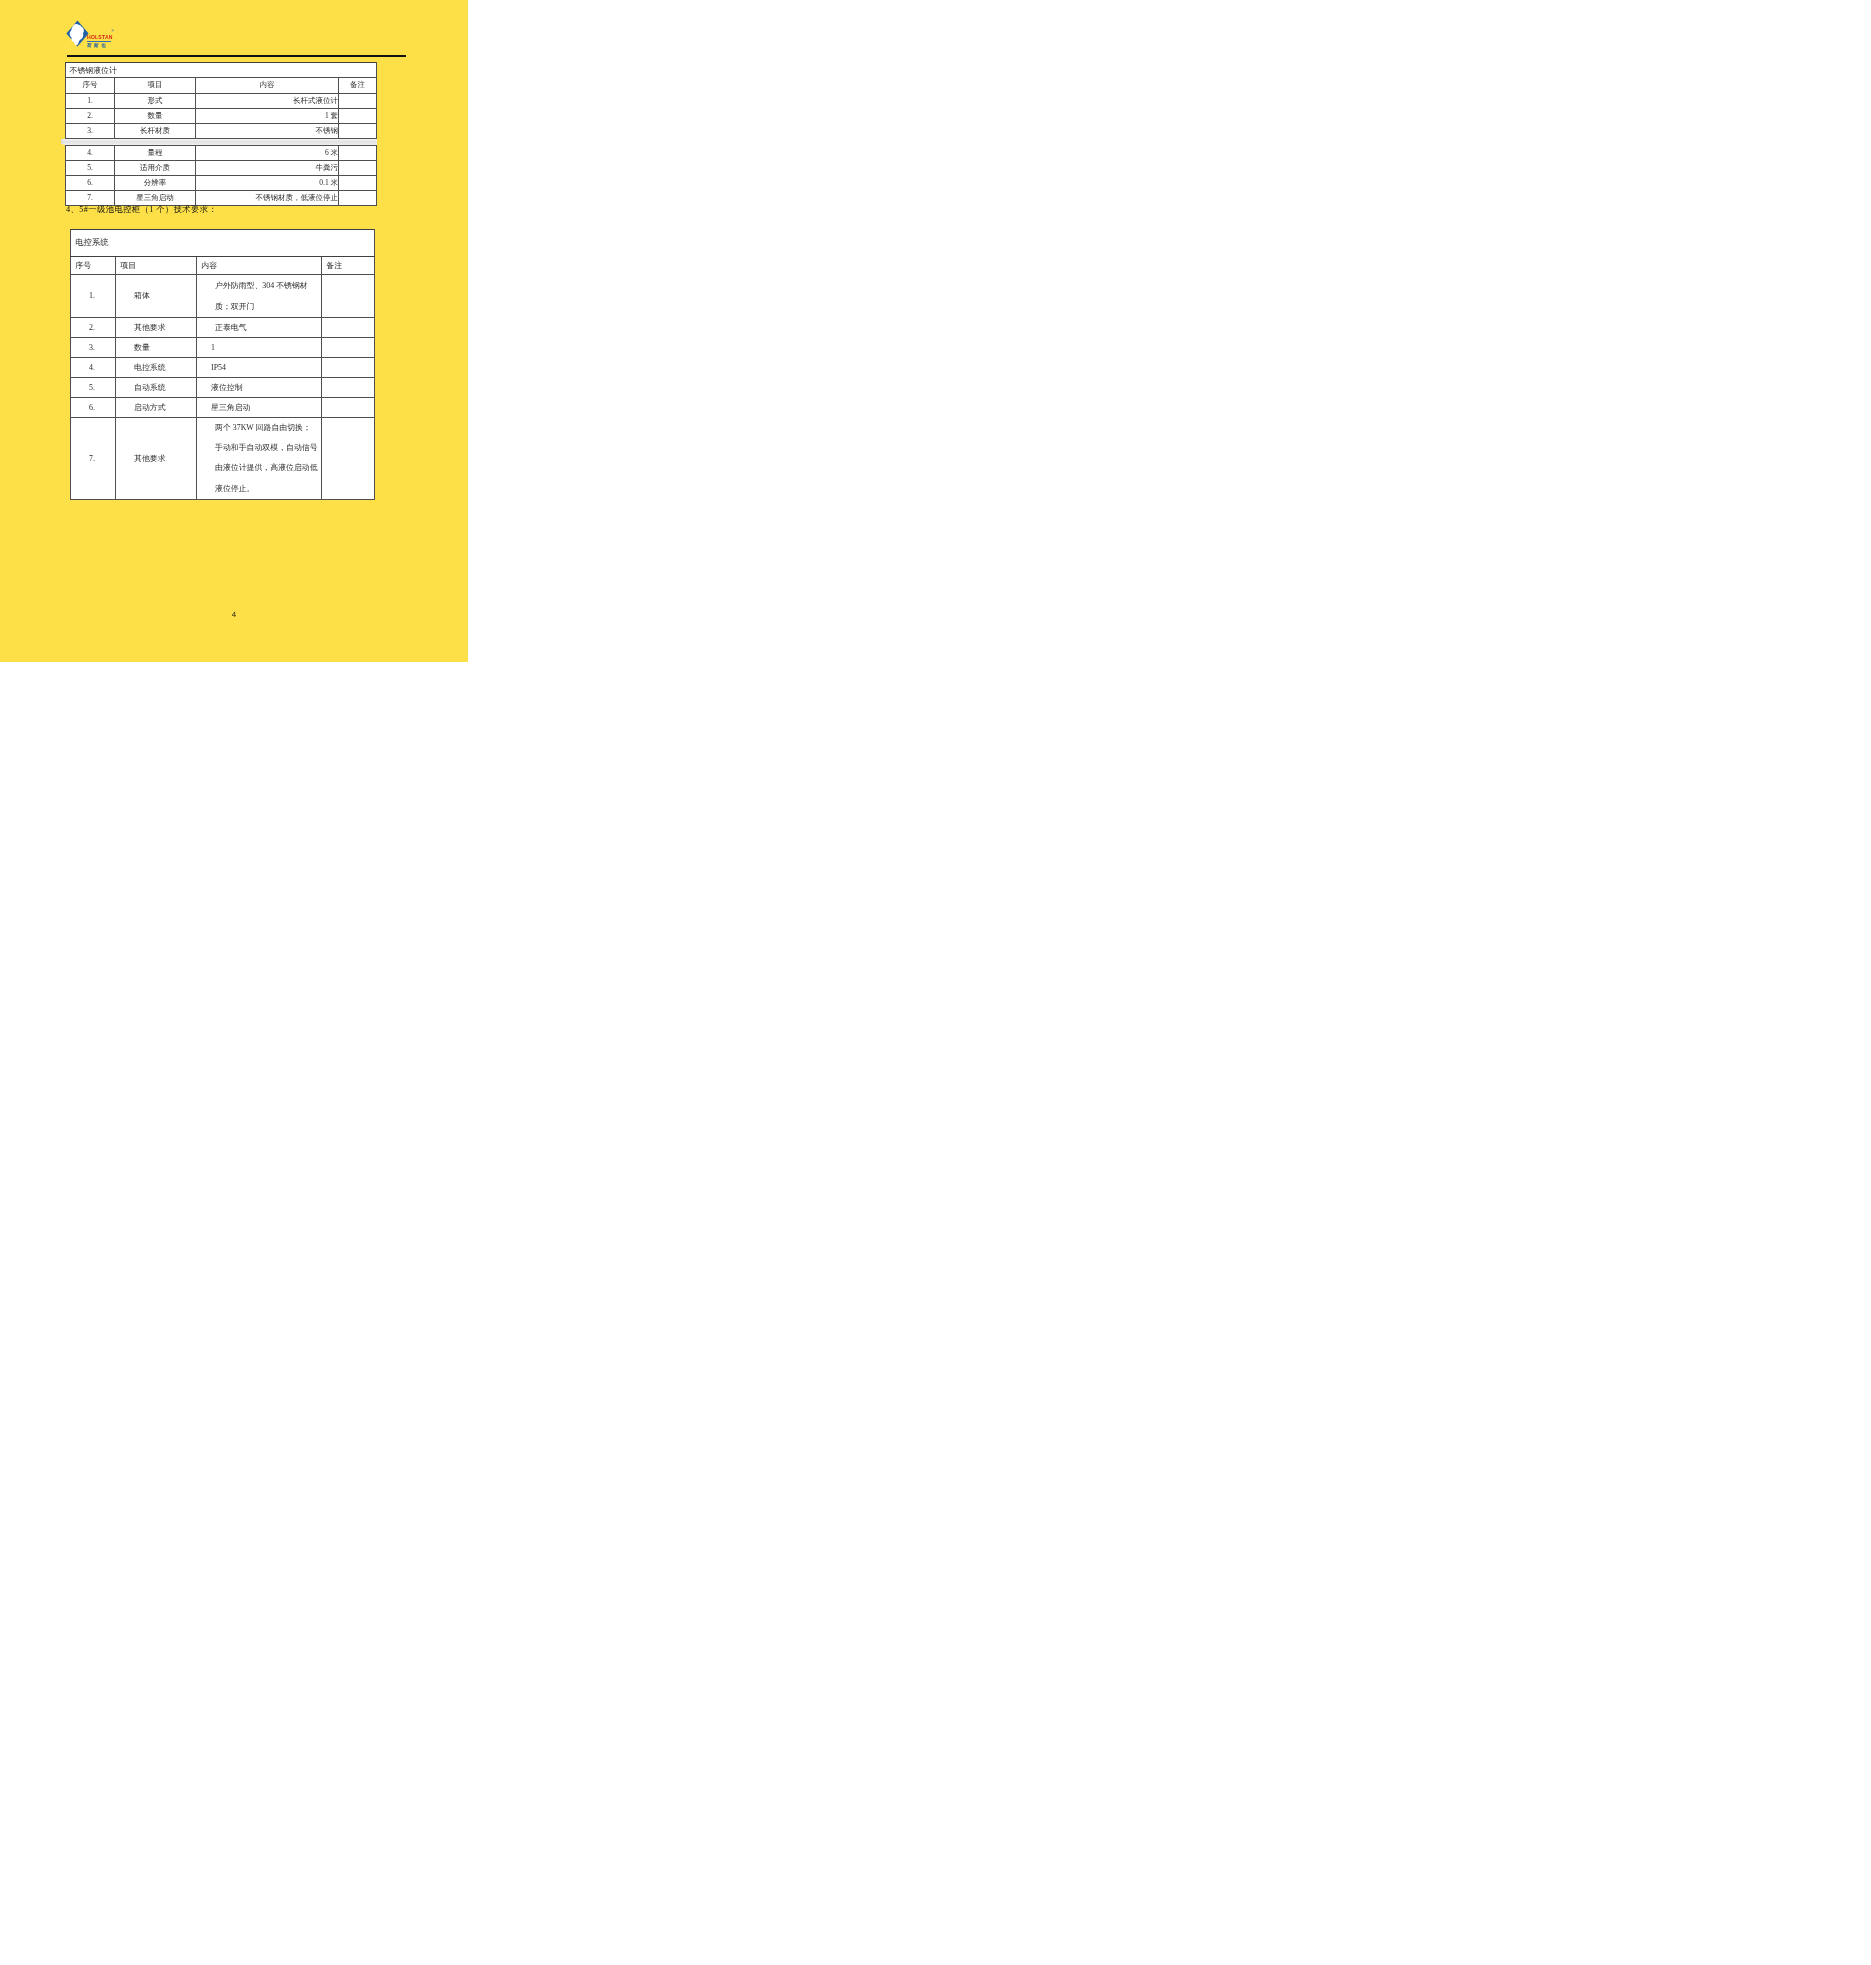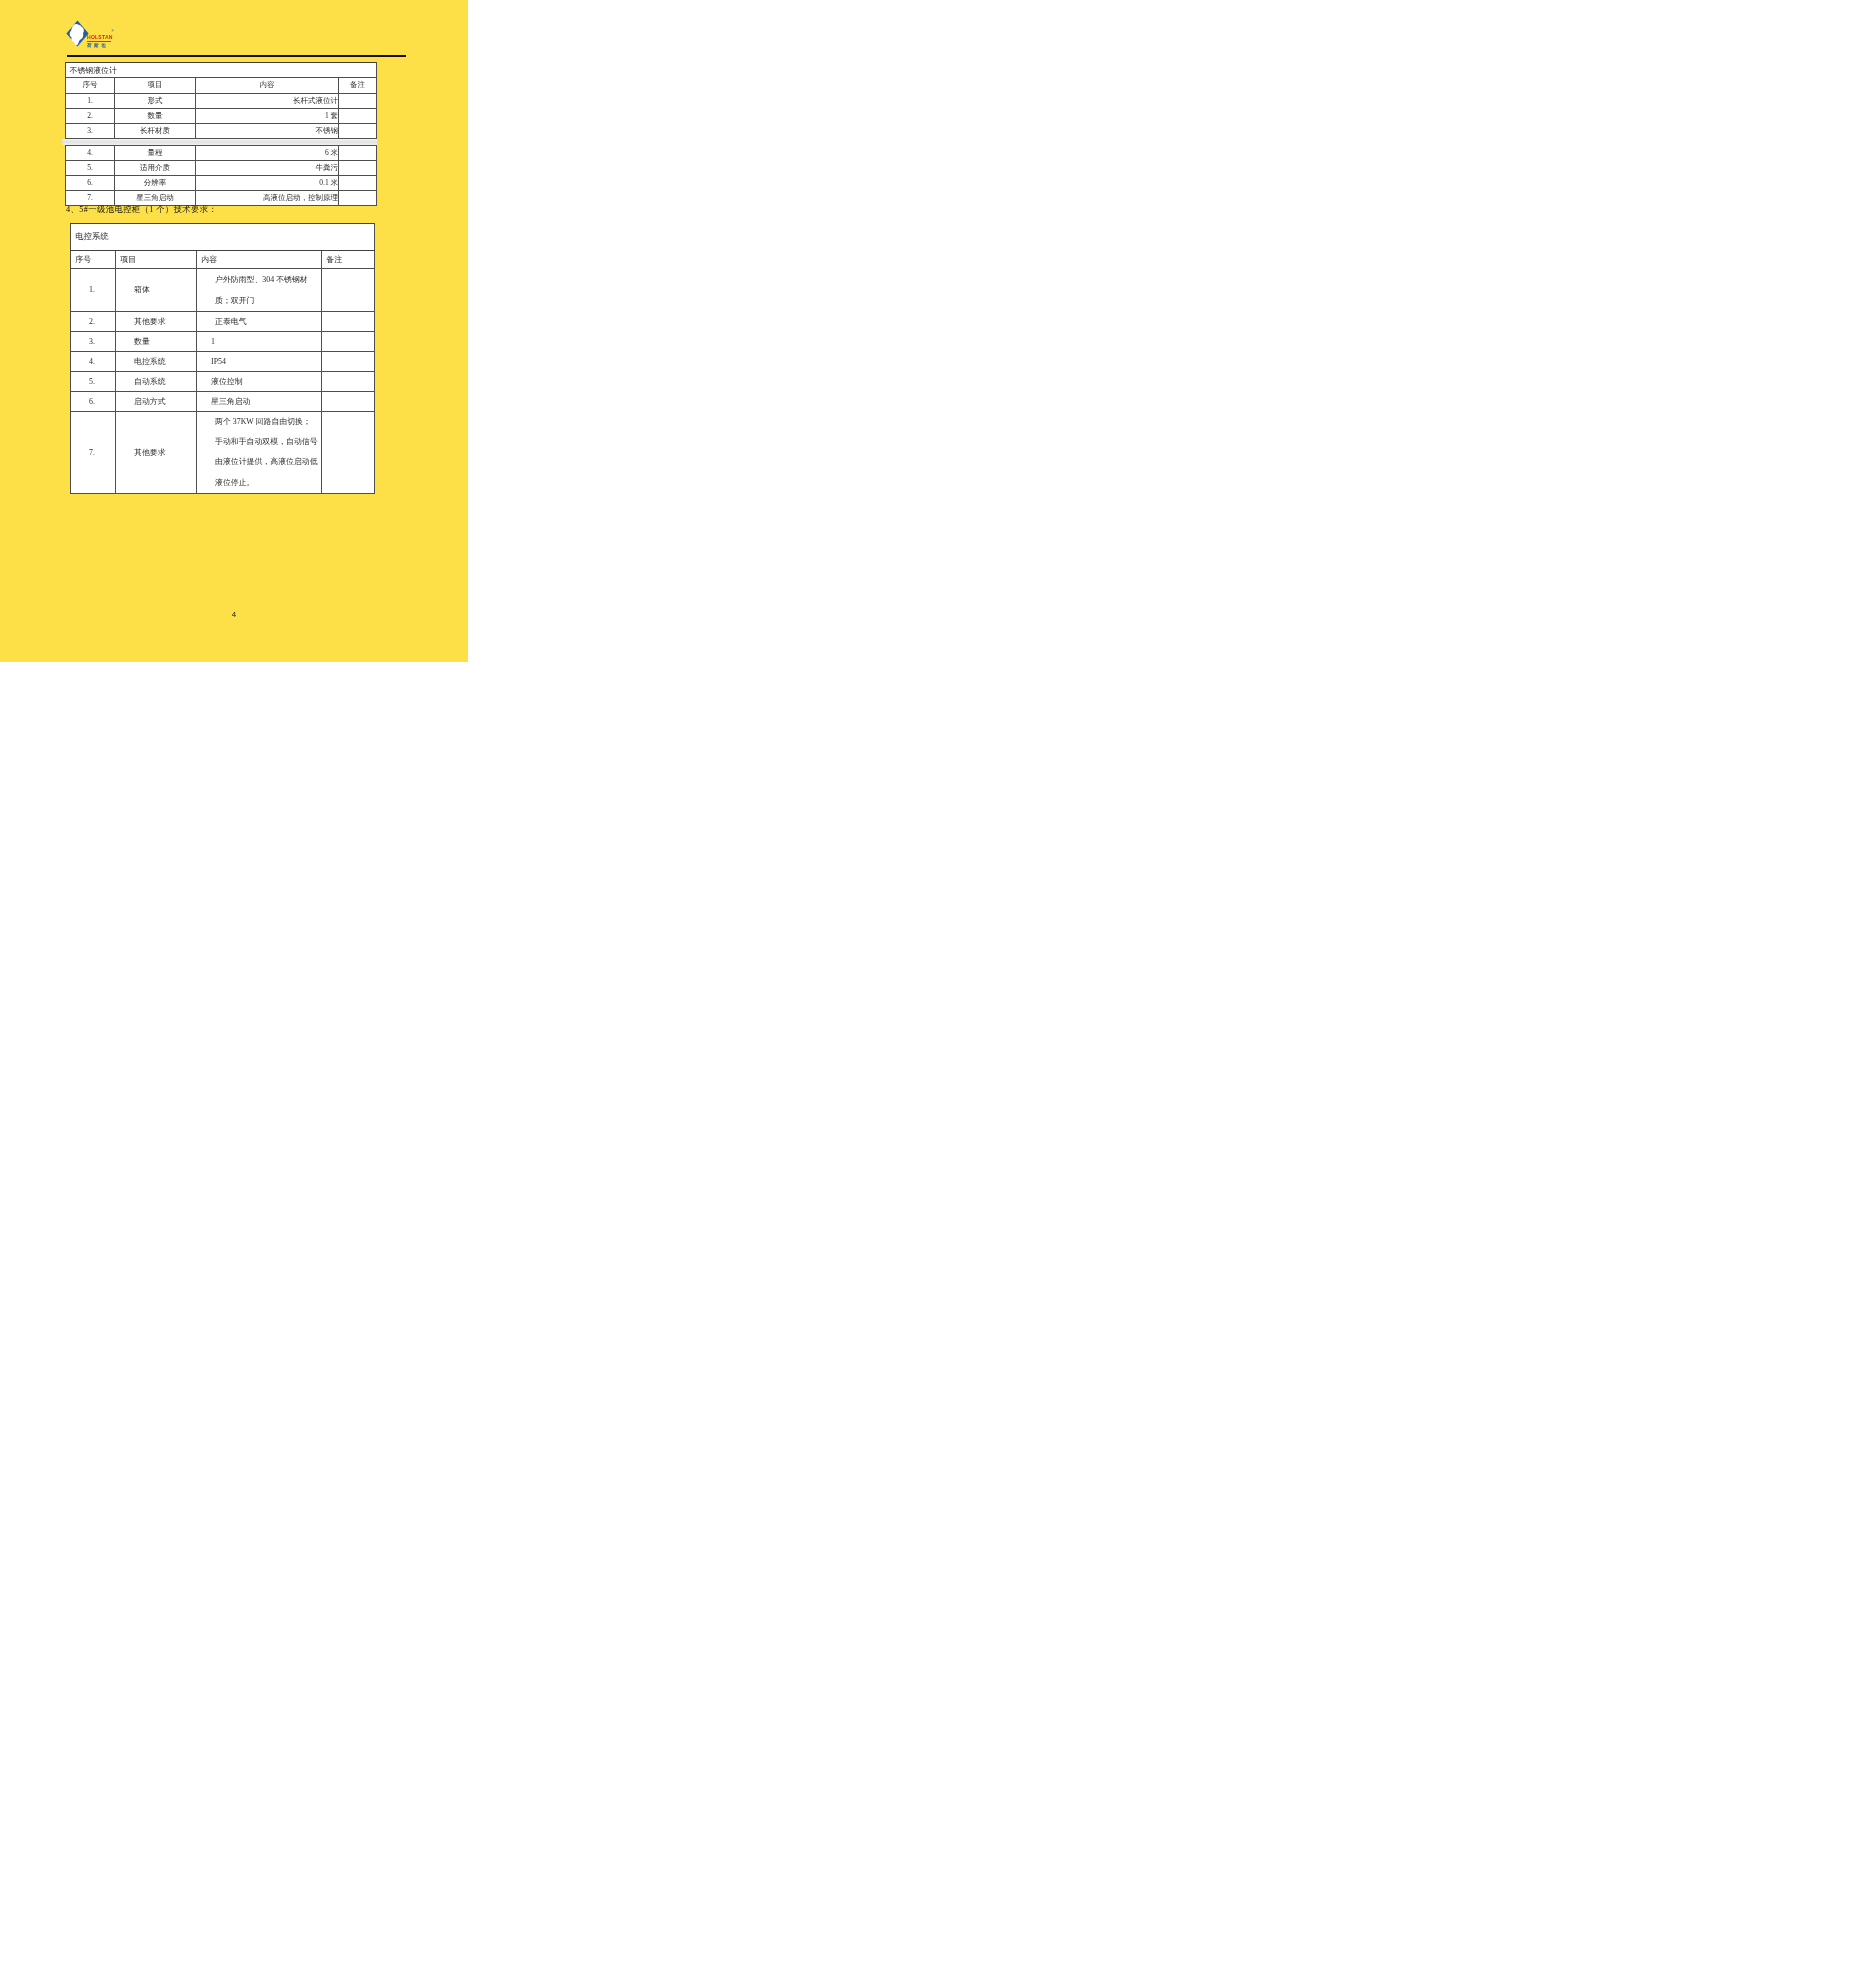--- a/index.html
+++ b/index.html
@@ -68,21 +68,21 @@
   .split-handle{
     position:absolute;left:-2.4px;top:0.8px;width:2px;height:4.7px;
     background:#dcdcdc;
   }
 
   .section-heading{
     position:absolute;left:66px;top:204px;
     font-size:8.3px;color:#101010;letter-spacing:0.4px;
   }
 
-  .tbl2-wrap{position:absolute;left:70px;top:223px;width:351px;}
+  .tbl2-wrap{position:absolute;left:70px;top:229px;width:351px;}
   .t2{width:303px;font-size:7.9px;}
   .t2 .title-row td{height:25.5px;text-align:left;padding-left:4.3px;font-size:8.3px;border-top:1.6px solid #3f3f3f;border-bottom:1.2px solid #3f3f3f;}
   .t2 .header-row th{height:17px;text-align:left;padding-left:4.3px;}
   .t2 tbody.rows td{text-align:left;padding-left:18px;}
   .t2 tbody.rows tr:nth-child(1) td{height:42px;}
   .t2 tbody.rows tr:nth-child(2) td{height:19px;}
   .t2 tbody.rows tr:nth-child(3) td{height:19px;}
   .t2 tbody.rows tr:nth-child(4) td{height:19px;}
   .t2 tbody.rows tr:nth-child(5) td{height:19px;}
   .t2 tbody.rows tr:nth-child(6) td{height:19px;}
@@ -191,21 +191,21 @@
           </tr>
           <tr>
             <td>6.</td>
             <td>分辨率</td>
             <td>0.1 米</td>
             <td></td>
           </tr>
           <tr>
             <td>7.</td>
             <td>星三角启动</td>
-            <td>高液位启动，控制原理</td>
+            <td>不锈钢材质，低液位停止</td>
             <td></td>
           </tr>
         </tbody>
     </table>
   </div>
 
   <div class="section-heading">4、5#一级池电控柜（1 个）技术要求：</div>
 
   <div class="tbl2-wrap">
     <table class="t t2">

